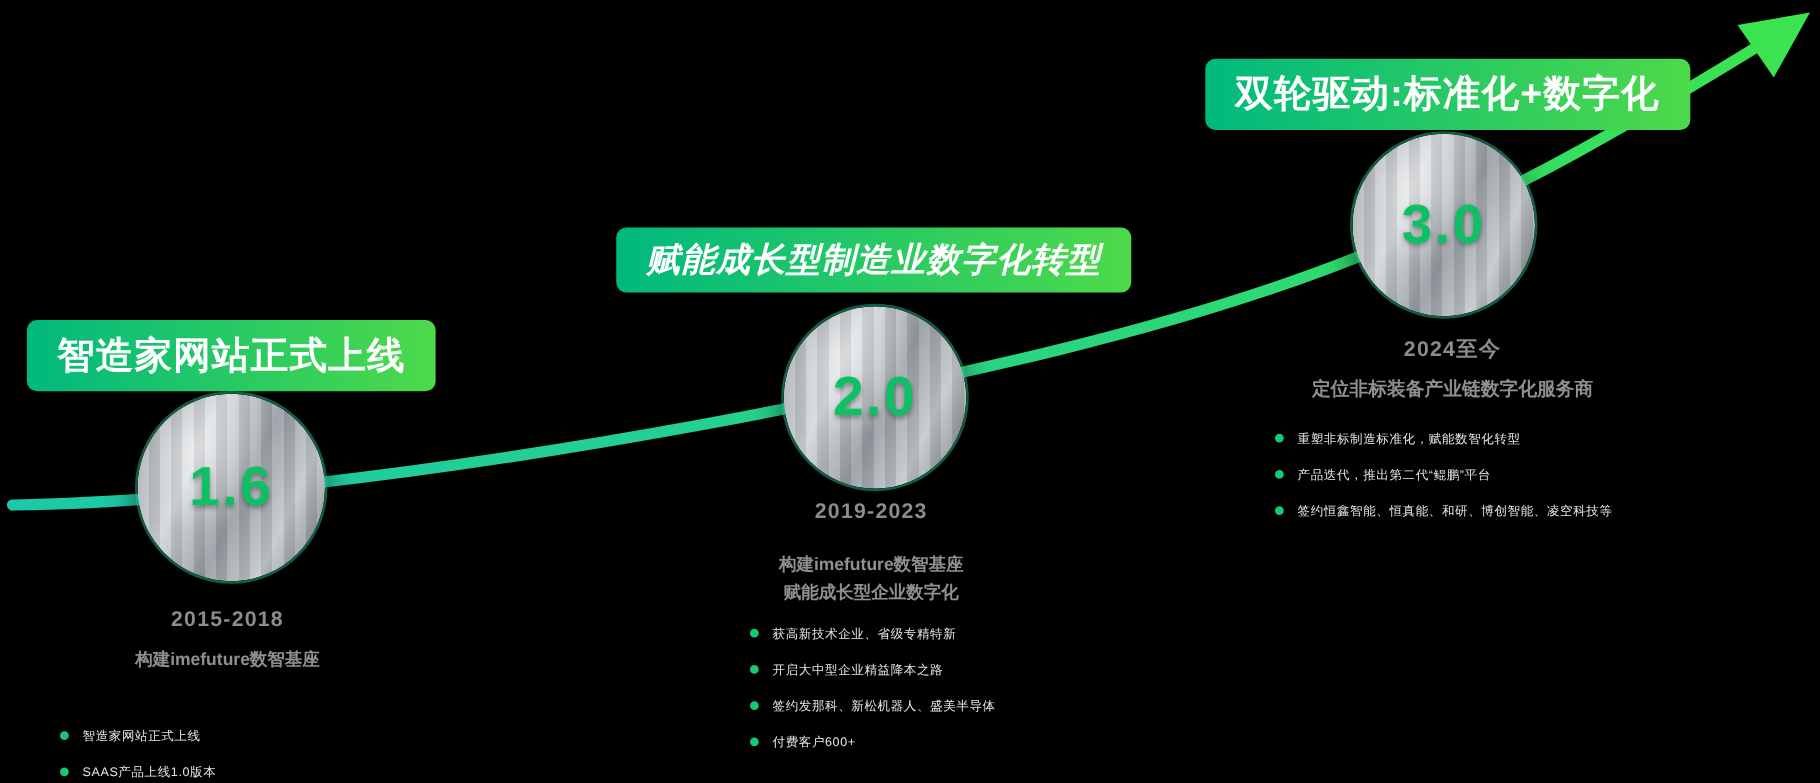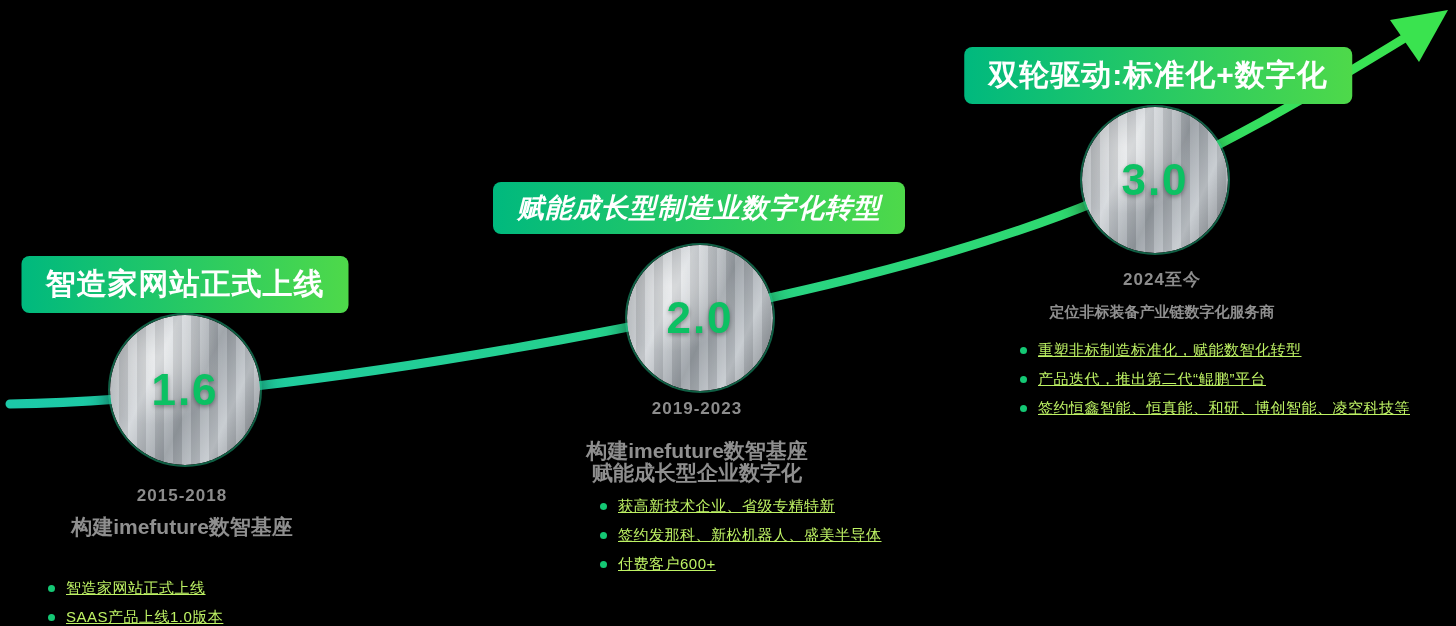--- a/index.html
+++ b/index.html
@@ -30,32 +30,32 @@
     font-size:44px;font-weight:bold;color:#0cc163;letter-spacing:2px;
     text-shadow:0 2px 4px rgba(0,0,0,.35);}
 
   .date{position:absolute;transform:translateX(-50%);color:#8c8c8c;font-weight:bold;
     font-size:17px;letter-spacing:1px;white-space:nowrap;z-index:3;}
   .date.d1{left:182px;top:486px;}
   .date.d2{left:697px;top:399px;}
   .date.d3{left:1162px;top:268px;}
 
   .title{position:absolute;transform:translateX(-50%);color:#8f8f8f;font-weight:bold;
-    font-size:21px;line-height:22px;text-align:center;white-space:nowrap;z-index:3;}
+    font-size:14px;line-height:22px;text-align:center;white-space:nowrap;z-index:3;}
   .title.t1{left:182px;top:516px;}
   .title.t2{left:697px;top:440px;}
   .title.t3{left:1162px;top:301px;font-size:15px;}
 
   .bullets{position:absolute;z-index:3;}
   .bullets.u1{left:48px;top:574px;}
   .bullets.u2{left:600px;top:492px;}
   .bullets.u3{left:1020px;top:336px;}
   .bullet{display:flex;align-items:center;height:29px;white-space:nowrap;}
   .dot{width:7px;height:7px;border-radius:50%;background:#14c874;margin-right:11px;flex:0 0 auto;}
-  .btext{color:#bef264;font-size:15px;letter-spacing:.5px;text-decoration:underline;}
+  .btext{color:#e5e5e5;font-size:10px;letter-spacing:.5px;}
 </style>
 </head>
 <body>
 
 <div class="canvas">
 
   <svg class="arrow-svg" width="1456" height="626" viewBox="0 0 1456 626">
     <defs>
       <linearGradient id="arrowGrad" x1="0" y1="1" x2="1" y2="0">
         <stop offset="0" stop-color="#1cc9a8"></stop>
@@ -96,20 +96,24 @@
     <div>构建imefuture数智基座</div>
     <div>赋能成长型企业数字化</div>
   </div>
   <div class="bullets u2">
     <div class="bullet">
       <span class="dot"></span>
       <span class="btext">获高新技术企业、省级专精特新</span>
     </div>
     <div class="bullet">
       <span class="dot"></span>
+      <span class="btext">开启大中型企业精益降本之路</span>
+    </div>
+    <div class="bullet">
+      <span class="dot"></span>
       <span class="btext">签约发那科、新松机器人、盛美半导体</span>
     </div>
     <div class="bullet">
       <span class="dot"></span>
       <span class="btext">付费客户600+</span>
     </div>
   </div>
 
   <div class="badge b3">双轮驱动:标准化+数字化</div>
   <div class="circle c3">

